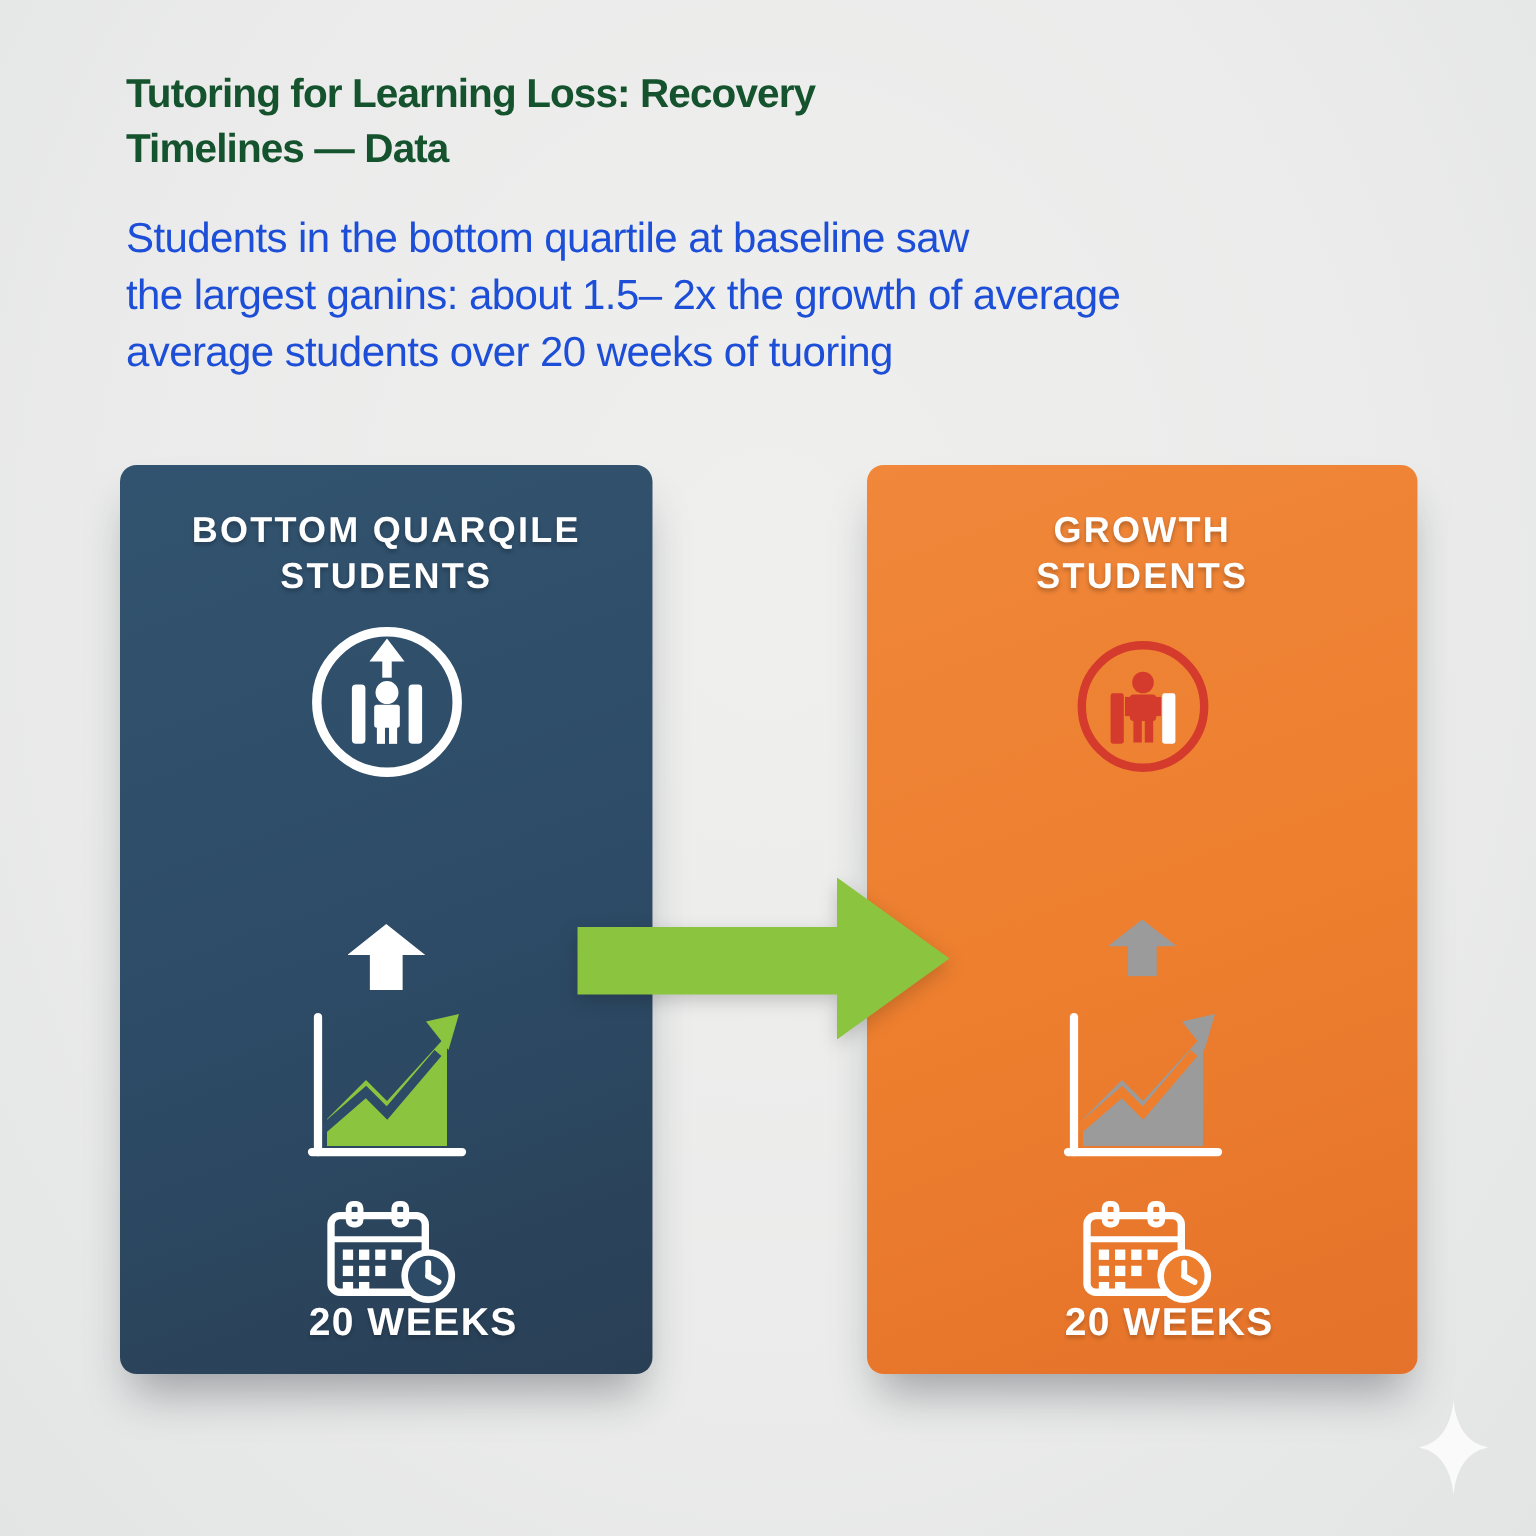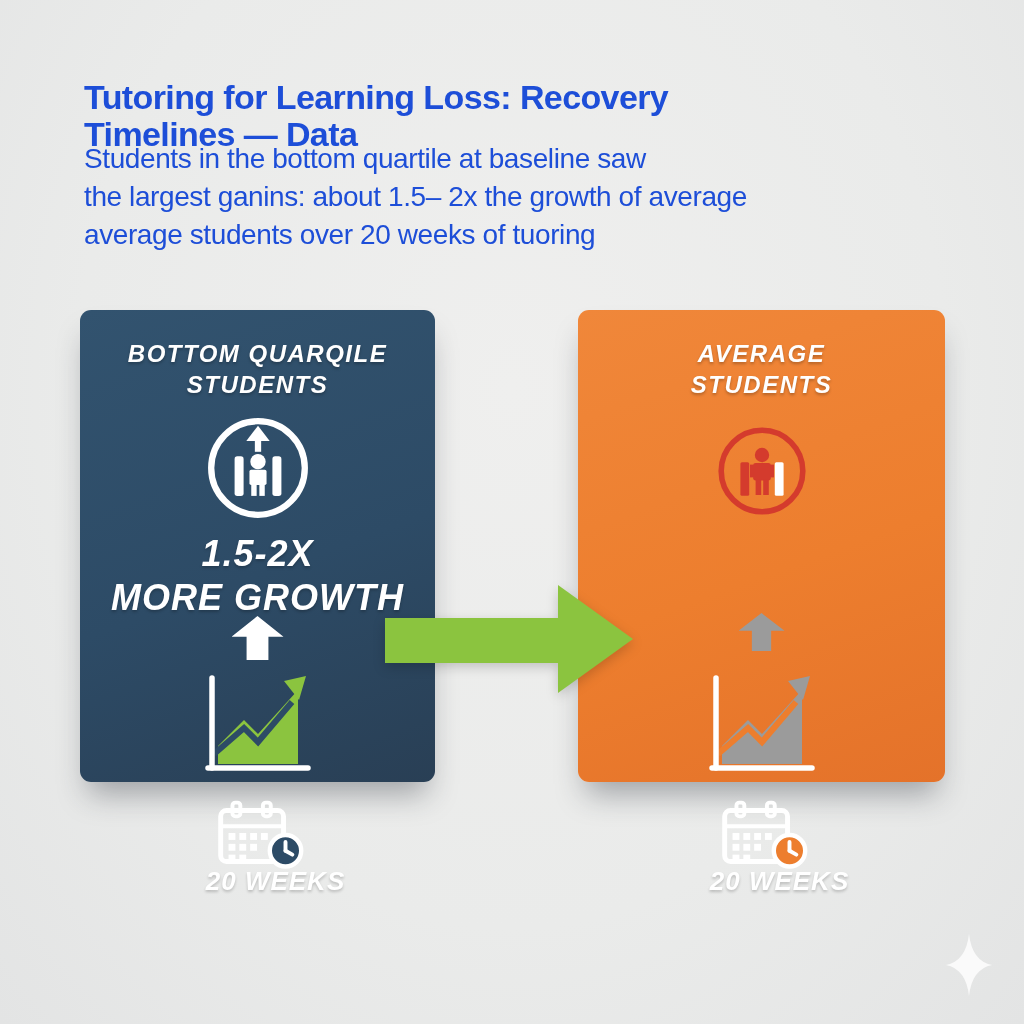--- a/index.html
+++ b/index.html
@@ -4,33 +4,31 @@
 <style>
   html,body{margin:0;padding:0;}
   body{
     width:1024px;height:1024px;position:relative;overflow:hidden;
     font-family:"Liberation Sans","DejaVu Sans",sans-serif;
     background:radial-gradient(ellipse at 50% 38%, #efefee 0%, #eaebea 60%, #e3e4e4 100%);
   }
   .preline{white-space:pre-line;}
   .title{
     position:absolute;left:84px;top:44px;
-    font-size:34px;font-weight:bold;line-height:37px;letter-spacing:-0.6px;
-    color:#1d4ed8;
-    margin-top:35px;
+    font-size:27px;font-weight:bold;line-height:37px;letter-spacing:-0.6px;
+    color:#14532d;
   }
   .subtitle{
     position:absolute;left:84px;top:140px;
     font-size:28px;font-weight:400;line-height:38px;letter-spacing:-0.4px;
     color:#1d4ed8;
   }
   .panel{
-    position:absolute;top:310px;height:472px;border-radius:11px;z-index:1;
+    position:absolute;top:310px;height:606px;border-radius:11px;z-index:1;
     box-shadow:0 20px 30px -8px rgba(40,45,55,0.38);
-    font-style:italic;
   }
   .panel-left{
     left:80px;width:355px;
     background:linear-gradient(160deg,#32536f 0%, var(--navy) 55%, #293f55 100%);
   }
   .panel-right{
     left:578px;width:367px;
     background:linear-gradient(160deg,#f0873a 0%, var(--orange) 55%, #e4722a 100%);
   }
   .panel-header{
@@ -96,22 +94,20 @@
       <polygon points="60,13 73,30 47,30" fill="#ffffff"></polygon>
       <rect x="34" y="47" width="10" height="44" rx="3" fill="#ffffff"></rect>
       <rect x="76" y="47" width="10" height="44" rx="3" fill="#ffffff"></rect>
       <circle cx="60" cy="53" r="8.5" fill="#ffffff"></circle>
       <rect x="50.5" y="62" width="19" height="17" rx="2" fill="#ffffff"></rect>
       <rect x="52.5" y="78" width="6" height="13" fill="#ffffff"></rect>
       <rect x="61.5" y="78" width="6" height="13" fill="#ffffff"></rect>
     </svg>
   </div>
 
-  <div class="big-growth preline">1.5-2X
-MORE GROWTH</div>
 
   <div class="block-arrow arrow-left center-x"></div>
 
   <div class="chart-wrap center-x">
     <svg width="112" height="102" viewBox="0 0 112 102">
       <polygon points="16,90 16,72 42,46 56,60 96,16 96,90" fill="#8bc43f"></polygon>
       <polyline points="12,80 42,54 56,68 90,28" fill="none" stroke="#2d4b66" stroke-width="6"></polyline>
       <polygon points="82,7 104,2 97,26" fill="#8bc43f"></polygon>
       <path d="M10,4 V94" stroke="#ffffff" stroke-width="5.5" stroke-linecap="round" fill="none"></path>
       <path d="M6,94 H106" stroke="#ffffff" stroke-width="5.5" stroke-linecap="round" fill="none"></path>
@@ -138,21 +134,21 @@
       <circle cx="84" cy="51" r="16" fill="#2d4b66" stroke="#ffffff" stroke-width="4.5"></circle>
       <line x1="84" y1="51" x2="84" y2="42" stroke="#ffffff" stroke-width="4" stroke-linecap="round"></line>
       <line x1="84" y1="51" x2="91" y2="55" stroke="#ffffff" stroke-width="4" stroke-linecap="round"></line>
     </svg>
   </div>
 
   <div class="weeks">20 WEEKS</div>
 </div>
 
 <div class="panel panel-right">
-  <div class="panel-header preline">AVERAGE
+  <div class="panel-header preline">GROWTH
 STUDENTS</div>
 
   <div class="center-x" style="top:113px">
     <svg width="96" height="96" viewBox="0 0 120 120">
       <circle cx="60" cy="60" r="51" fill="none" stroke="#d43b2d" stroke-width="7"></circle>
       <rect x="33" y="49" width="11" height="42" rx="2" fill="#d43b2d"></rect>
       <rect x="76" y="49" width="11" height="42" rx="2" fill="#ffffff"></rect>
       <circle cx="60" cy="40" r="9" fill="#d43b2d"></circle>
       <rect x="49" y="50" width="22" height="22" rx="3" fill="#d43b2d"></rect>
       <rect x="45" y="52" width="5" height="16" fill="#d43b2d"></rect>

